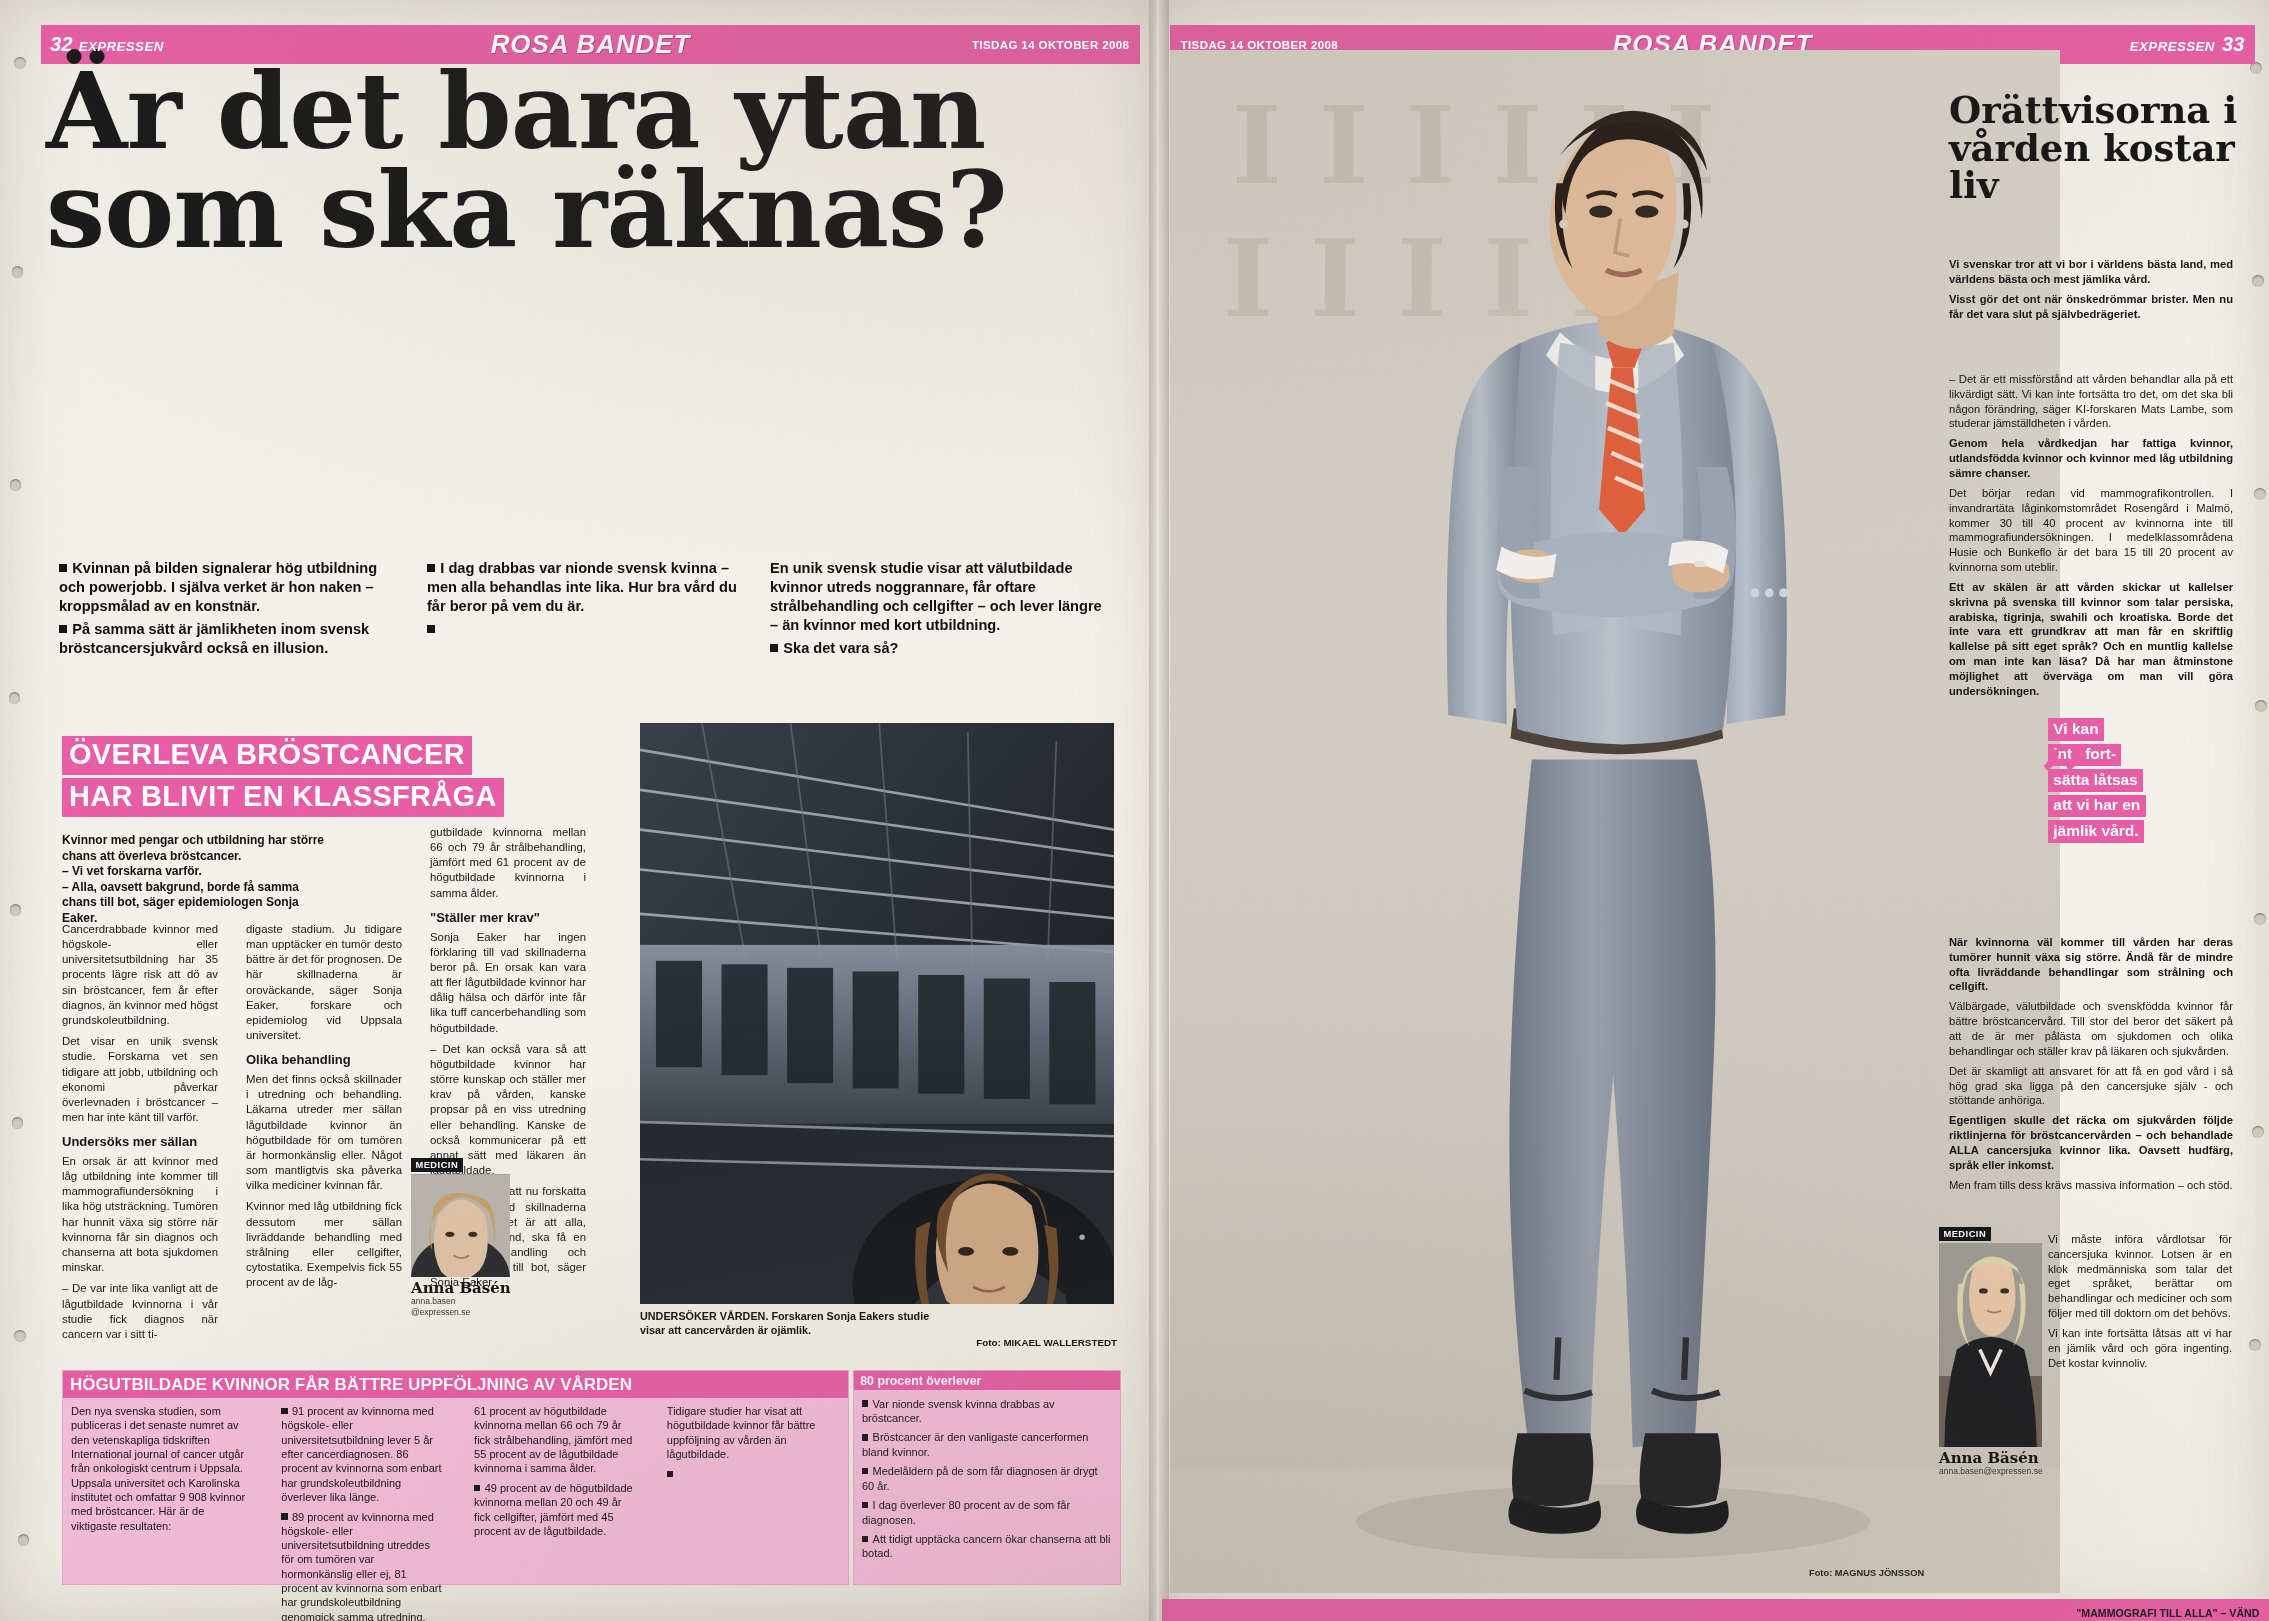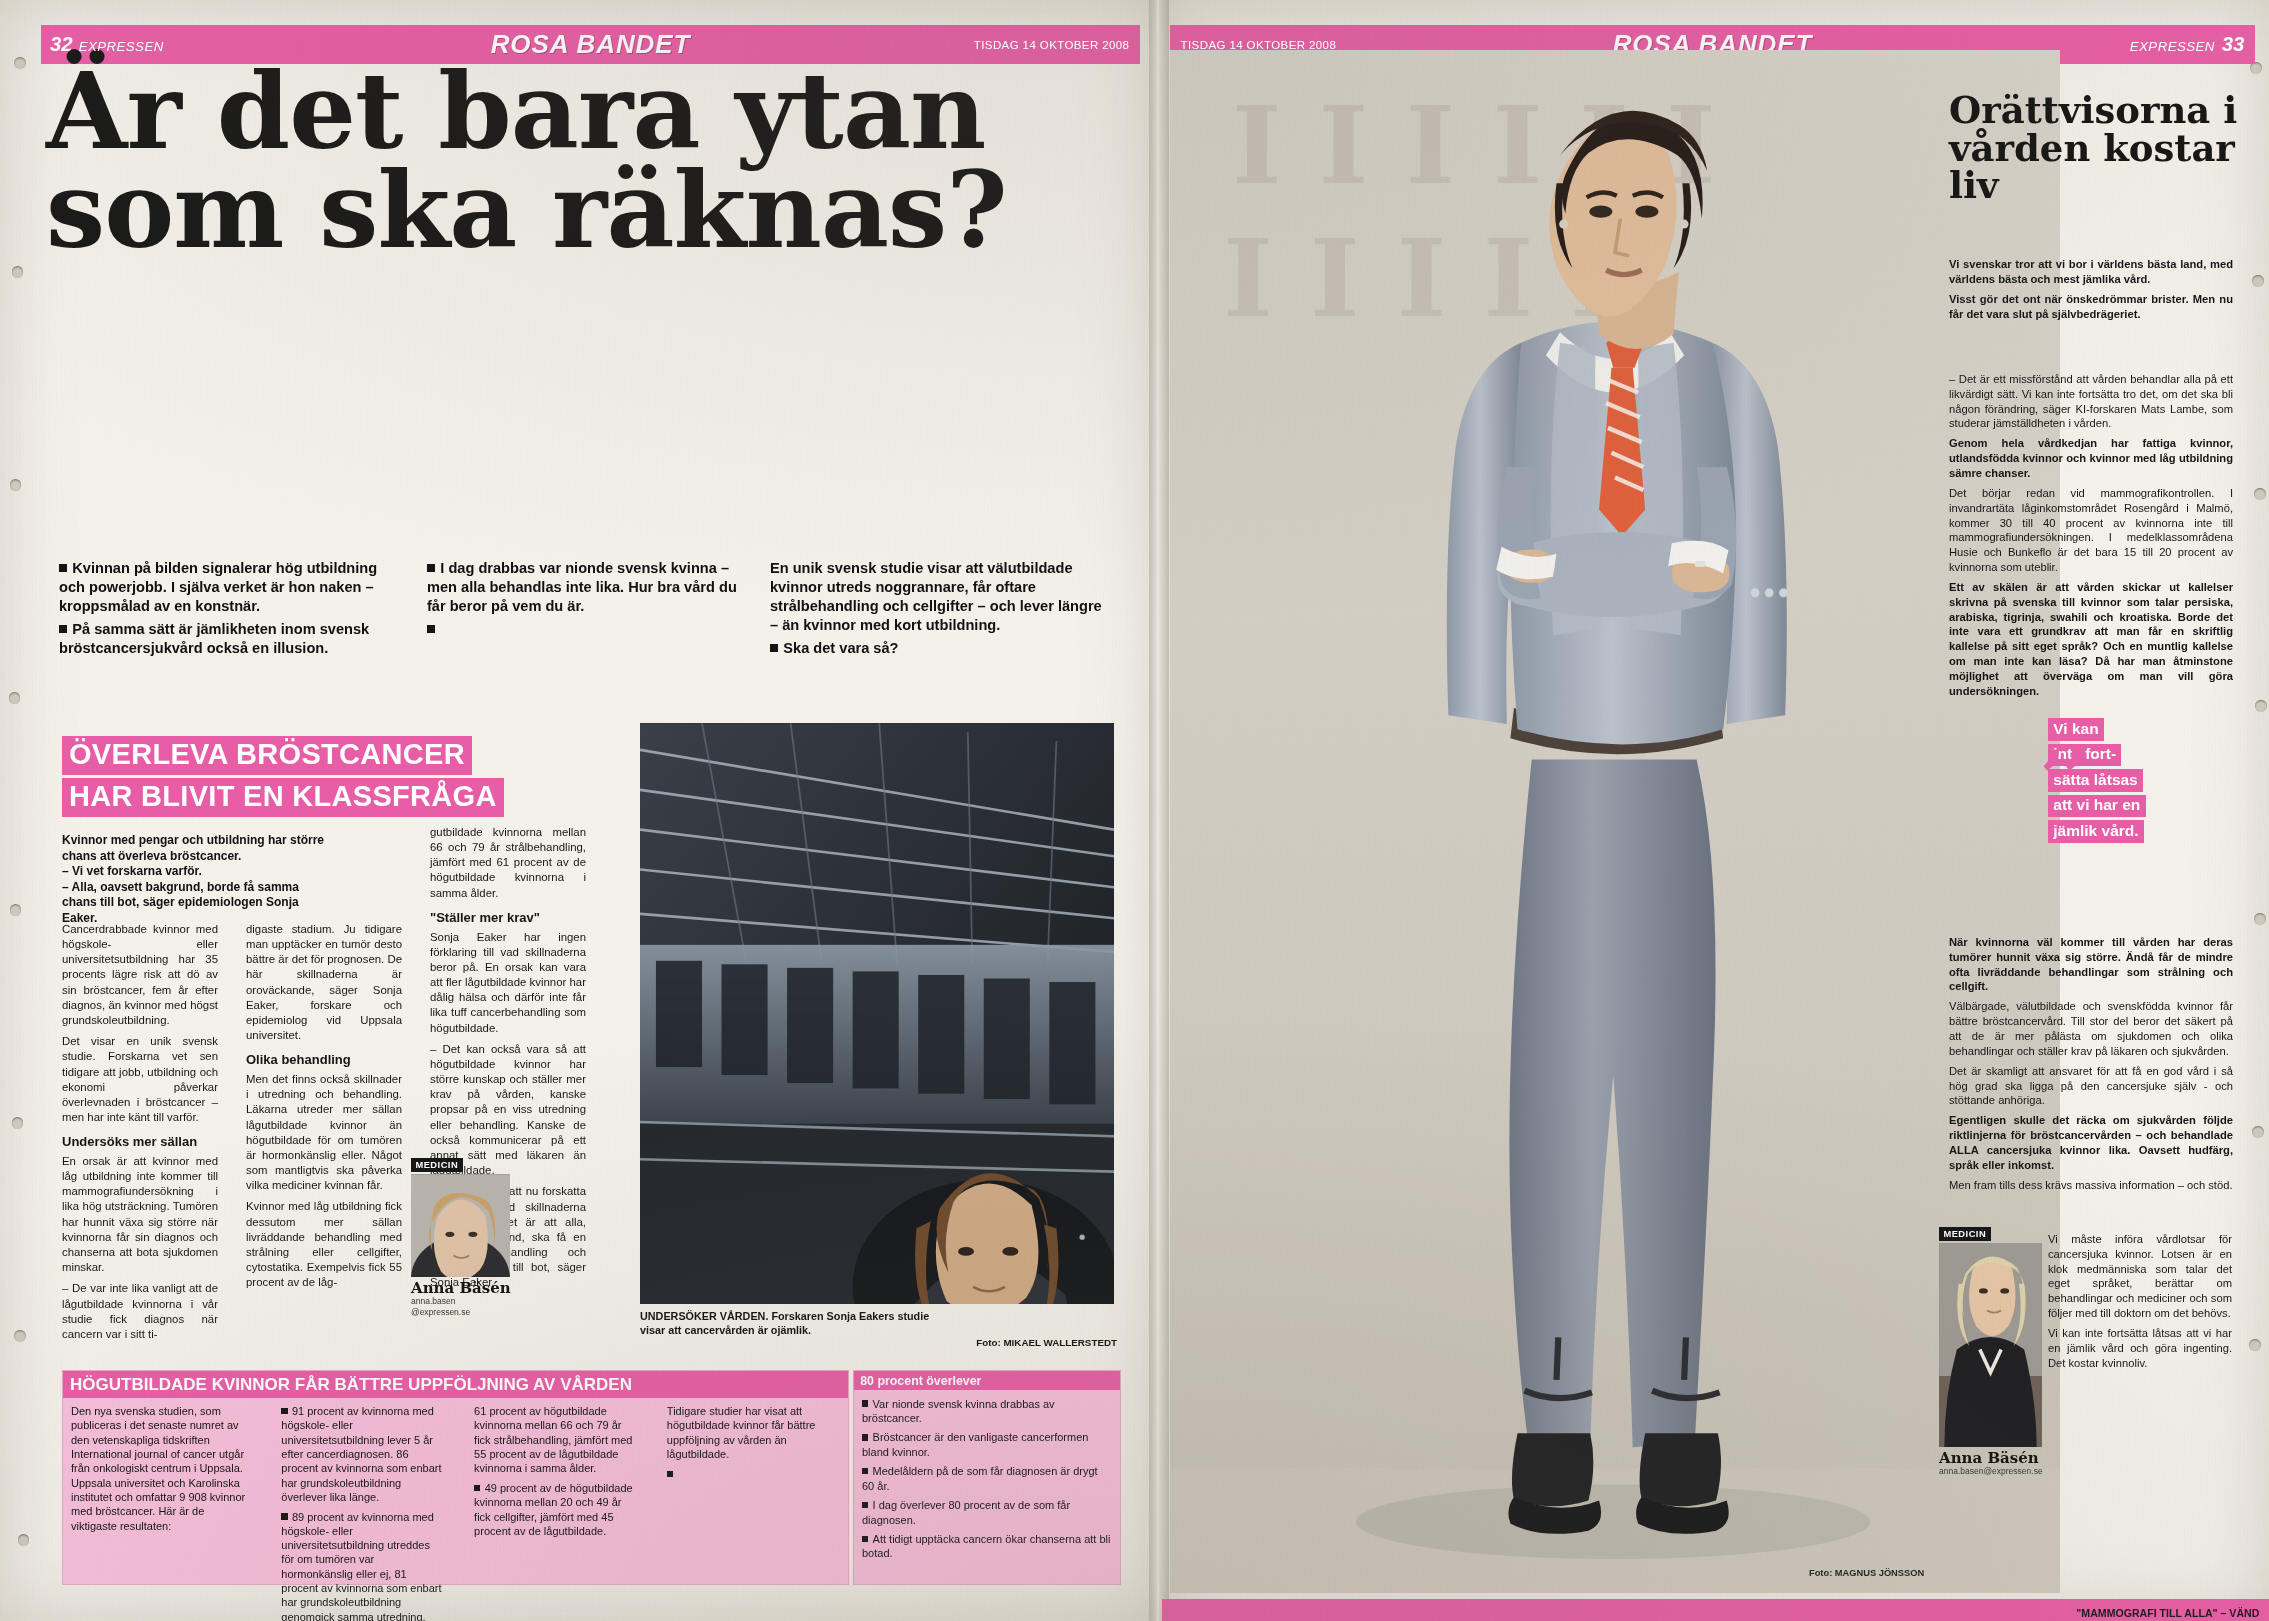--- a/index.html
+++ b/index.html
@@ -25,21 +25,21 @@
   
   .hole{position:absolute;width:11.5px;height:11.5px;border-radius:50%;
         background:#cfc9bd;box-shadow:inset 0 0.9px 1.8px rgba(0,0,0,.45);}
 
   
   .masthead{position:absolute;height:39px;background:#e85ea6;color:#fff;
             display:flex;align-items:center;}
   .masthead .mid{position:absolute;left:0;right:0;text-align:center;
             font-weight:bold;font-style:italic;font-size:26px;letter-spacing:0.9px;
             text-shadow:0.9px 0.9px 0 rgba(0,0,0,.25);}
-  .masthead .l,.masthead .r{font-size:11.5px;font-weight:normal;letter-spacing:0.4px;z-index:2;}
+  .masthead .l,.masthead .r{font-size:11.5px;font-weight:bold;letter-spacing:0.4px;z-index:2;}
   .masthead .pg{font-size:20.4px;font-weight:bold;font-style:italic;}
 
   
   .headline{position:absolute;left:46px;top:62px;width:1091px;
             font-family:"DejaVu Serif", serif;font-weight:bold;
             font-size:105px;line-height:.94;color:#181818;letter-spacing:-0.9px;}
 
   
   .lead{position:absolute;top:559px;font-size:14.6px;line-height:1.31;color:#111;font-weight:bold;}
   .lead p{margin:0 0 3.5px 0;}

